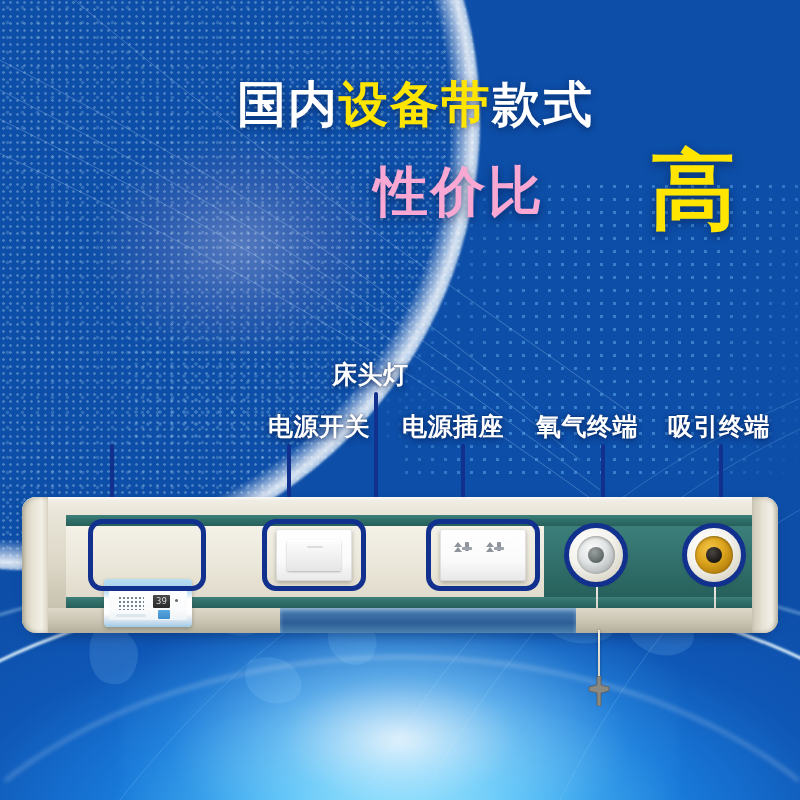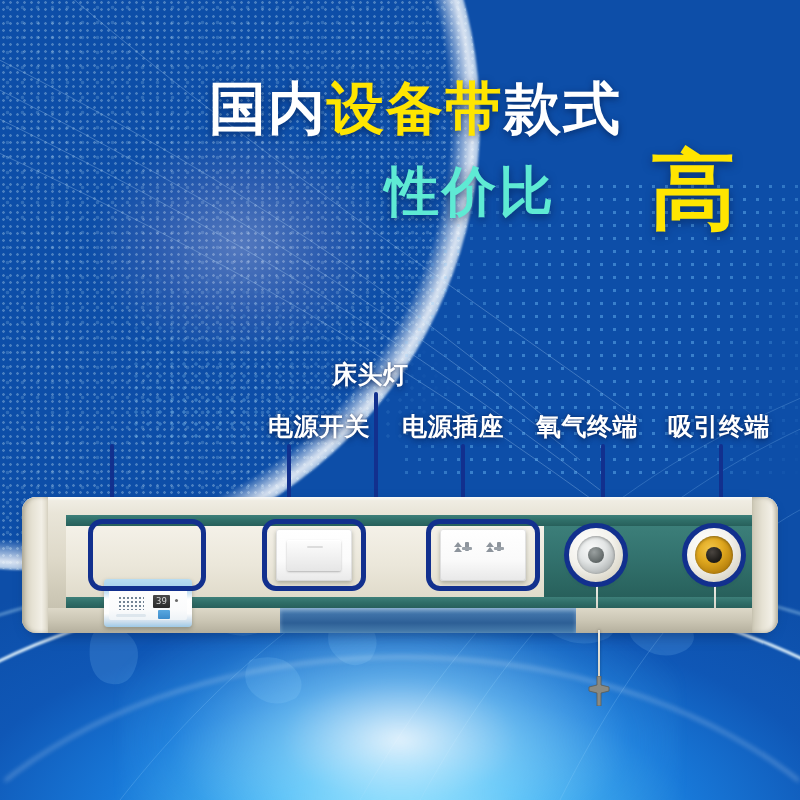--- a/index.html
+++ b/index.html
@@ -64,28 +64,28 @@
   .arc3{left:-120px;bottom:-560px;width:1040px;height:700px;border-width:2px;
     border-top-color:rgba(255,255,255,.45);filter:blur(2.4px);}
   .bottom-glow{position:absolute;left:120px;bottom:-90px;width:560px;height:300px;
     background:radial-gradient(ellipse at center, rgba(255,255,255,.85) 0%, rgba(175,235,255,.45) 30%, rgba(90,190,250,.15) 58%, transparent 78%);
     filter:blur(4px);}
   
   .streaks{position:absolute;inset:0;}
 
   
   .headline{position:absolute;left:0;top:80px;width:800px;text-align:center;}
-  .hl-line1{font-size:57px;font-weight:bold;letter-spacing:2px;line-height:1;
+  .hl-line1{font-size:49px;font-weight:bold;letter-spacing:2px;line-height:1;
     text-shadow:0 2px 7px rgba(0,20,60,.55);margin-left:13px;}
   .hl-w{color:#ffffff;}
   .hl-y{color:#ffe500;}
   .hl-line2wrap{position:absolute;left:0;top:85px;width:800px;}
   .hl-line2{position:absolute;left:374px;top:0;font-size:54px;font-weight:bold;
-    color:#5eead4;letter-spacing:3px;line-height:1;
-    text-shadow:0 3px 9px rgba(0,20,60,.55);margin-left:11px;}
+    color:#f9a8d4;letter-spacing:3px;line-height:1;
+    text-shadow:0 3px 9px rgba(0,20,60,.55);}
   .hl-big{position:absolute;left:650px;top:-18px;font-size:86px;font-weight:bold;
     color:#ffe500;line-height:1;text-shadow:0 3px 10px rgba(0,20,60,.5);}
 
   
   .callout{position:absolute;font-weight:bold;color:#fff;font-size:25px;
     letter-spacing:.5px;white-space:nowrap;
     text-shadow:0 2px 6px rgba(5,30,80,.75), 0 0 2px rgba(5,30,80,.6);}
   .leader{position:absolute;width:4px;background:#12308e;border-radius:2px;}
 
   

